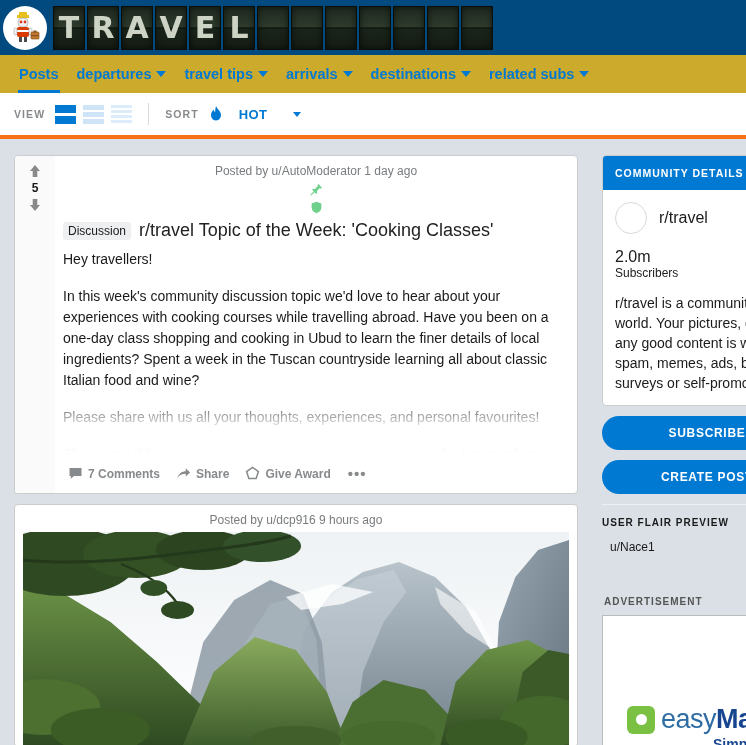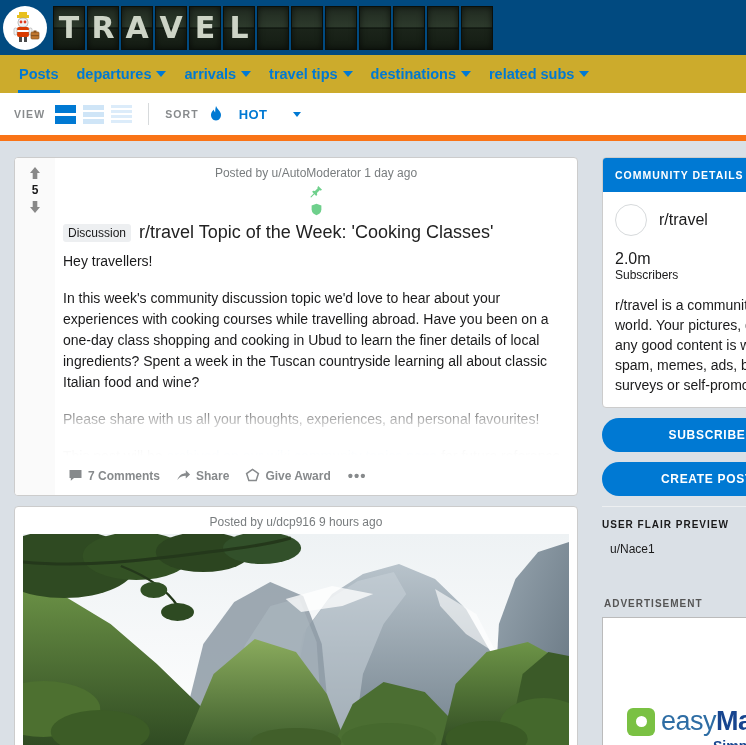--- a/index.html
+++ b/index.html
@@ -97,21 +97,21 @@
   }
 
   
   .toolbar {
     height: 42px;
     background: #ffffff;
     display: flex;
     align-items: center;
     padding-left: 14px;
     gap: 0;
-    border-bottom: 6px solid #f97316;
+    border-bottom: 4px solid #f97316;
   }
   .tb-label {
     font-size: 10.5px;
     font-weight: 700;
     letter-spacing: 1.1px;
     color: #878a8c;
     margin-right: 10px;
   }
   .view-icons { display: flex; gap: 7px; align-items: center; }
   .vi { width: 21px; height: 19px; display: flex; flex-direction: column; justify-content: space-between; cursor: pointer; }
@@ -409,25 +409,25 @@
 
 <div class="nav" id="nav">
     <div class="nav-item active">
       <span>Posts</span>
     </div>
     <div class="nav-item">
       <span>departures</span>
       <span class="caret"></span>
     </div>
     <div class="nav-item">
+      <span>travel tips</span>
+      <span class="caret"></span>
+    </div>
+    <div class="nav-item">
       <span>arrivals</span>
-      <span class="caret"></span>
-    </div>
-    <div class="nav-item">
-      <span>travel tips</span>
       <span class="caret"></span>
     </div>
     <div class="nav-item">
       <span>destinations</span>
       <span class="caret"></span>
     </div>
     <div class="nav-item">
       <span>related subs</span>
       <span class="caret"></span>
     </div>

